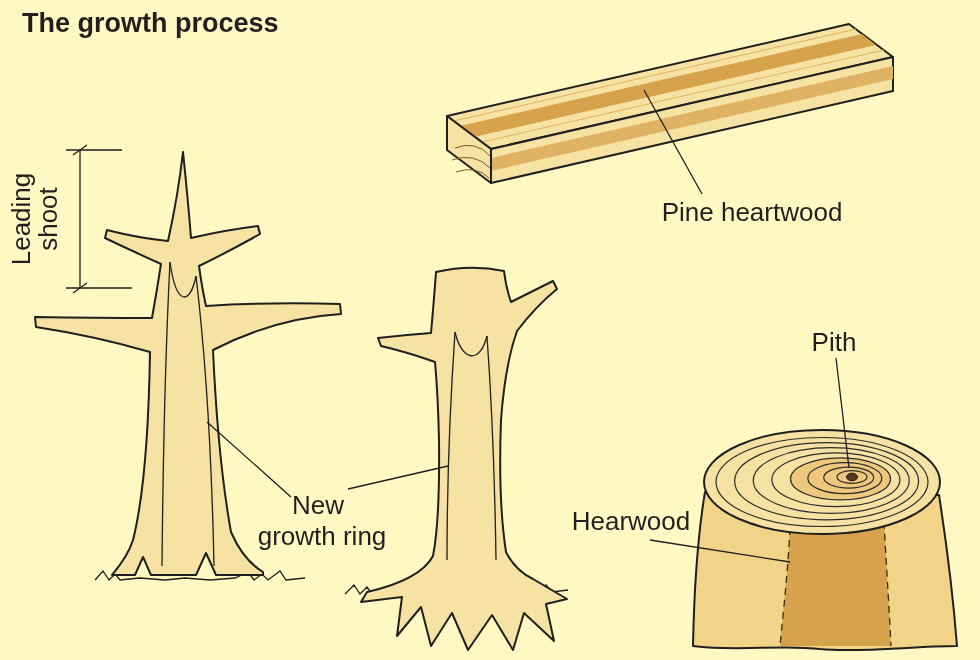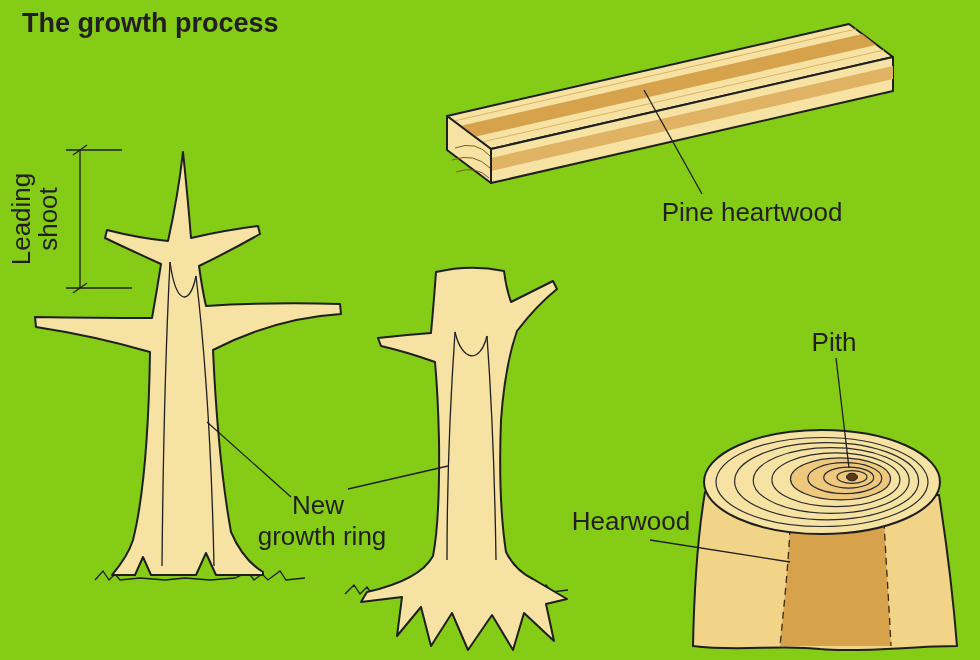--- a/index.html
+++ b/index.html
@@ -1,20 +1,20 @@
 <!DOCTYPE html>
 <html><head>
 <meta charset="utf-8">
 <style>
   html, body { margin: 0; padding: 0; background: #ffffff; }
   .canvas {
     position: relative;
     width: 980px;
     height: 660px;
-    background: #84cc16;
+    background: #fef9c3;
     overflow: hidden;
     font-family: "Liberation Sans", sans-serif;
   }
   svg text {
     font-family: "Liberation Sans", sans-serif;
     fill: #231f20;
   }
   .title-text { font-size: 27px; font-weight: 600; }
   .label-text { font-size: 26px; font-weight: 400; }
   .outline { stroke: #1f1f1f; stroke-width: 2; stroke-linejoin: round; stroke-linecap: round; }

